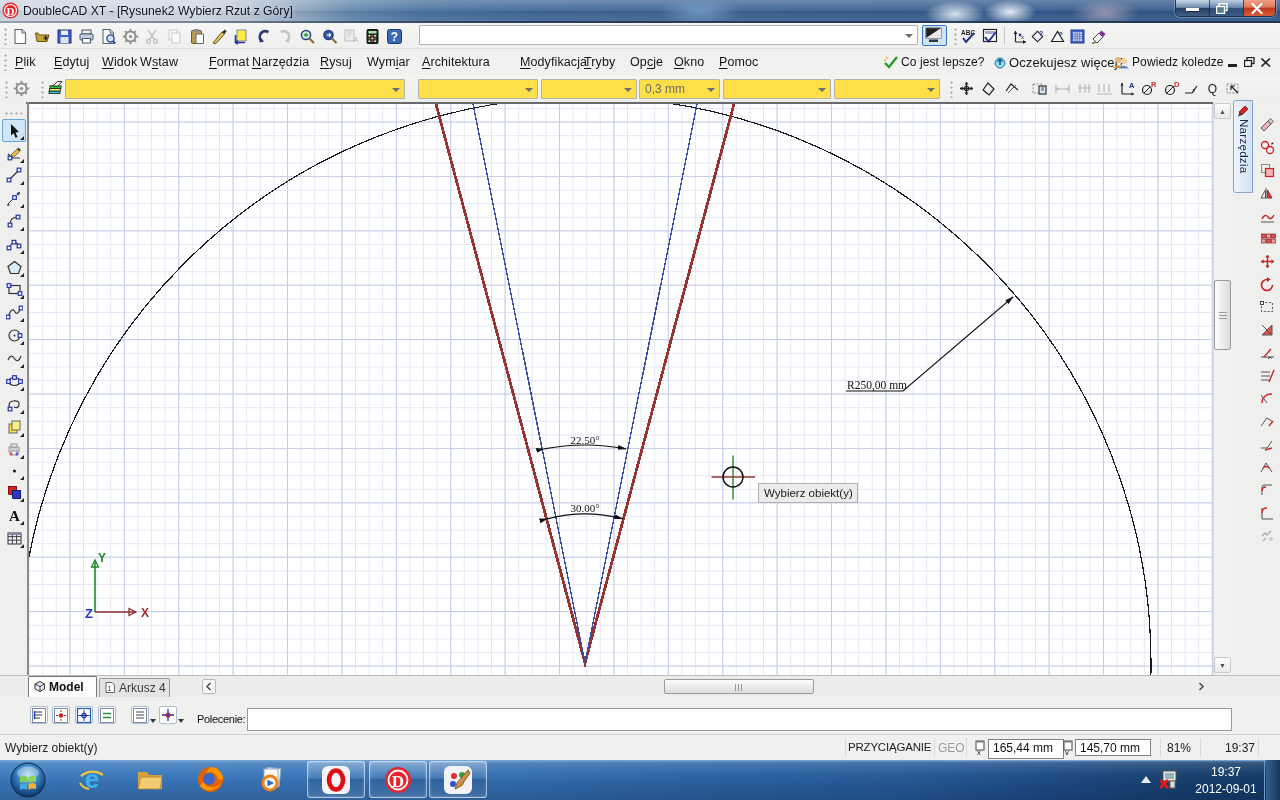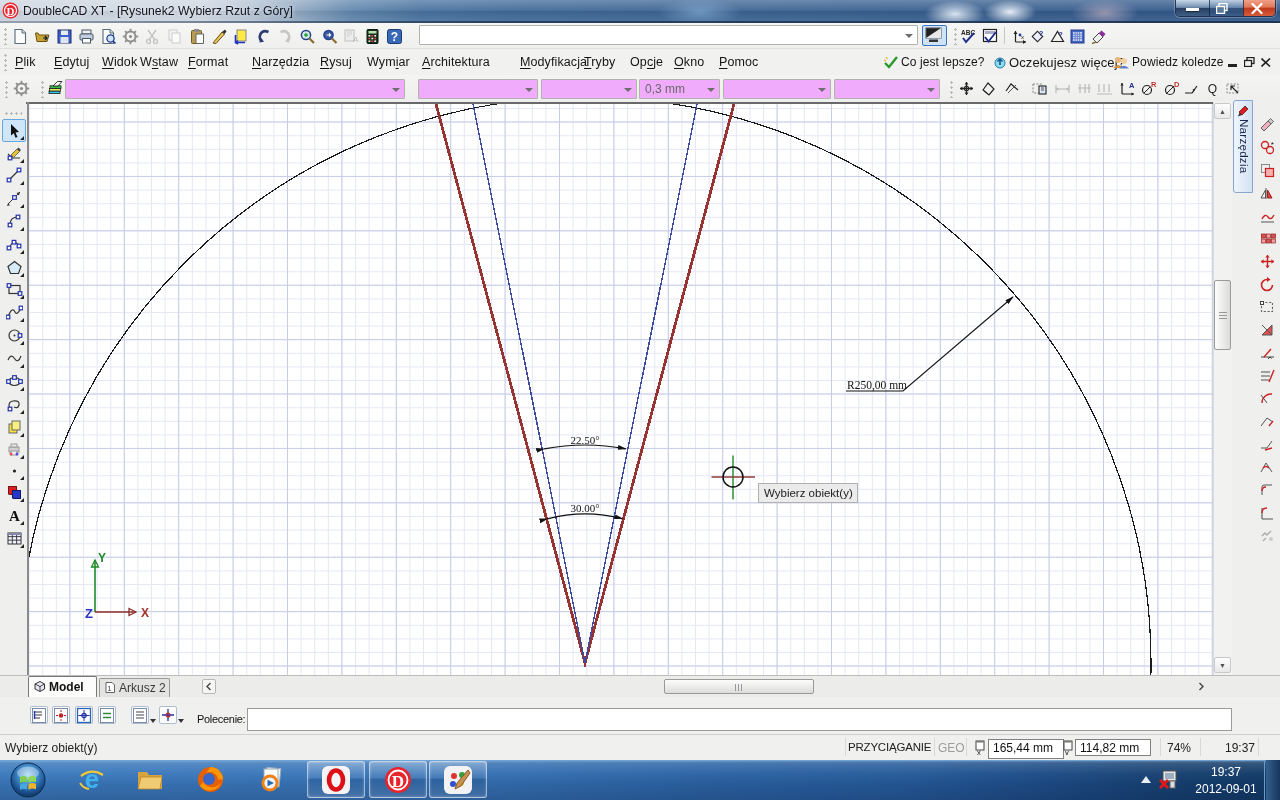--- a/index.html
+++ b/index.html
@@ -1,19 +1,19 @@
 <!DOCTYPE html>
 <html><head><meta charset="utf-8"><style>
 *{margin:0;padding:0;box-sizing:border-box}
 html,body{width:1280px;height:800px;overflow:hidden;font-family:"Liberation Sans",sans-serif}
 #root{position:relative;width:1280px;height:800px;background:#f1f1f0}
 .abs{position:absolute}
 .grip{position:absolute;width:3px;background-image:radial-gradient(circle,#b9b9b9 1px,transparent 1.2px);background-size:3px 5px;background-repeat:repeat-y}
 .vline{position:absolute;width:1px;background:#c9c9c9}
-.combo{position:absolute;height:20px;border:1px solid #b3b3ae;background:#f0abfc;border-radius:1px}
+.combo{position:absolute;height:20px;border:1px solid #b3b3ae;background:#fde047;border-radius:1px}
 .combo .ar{position:absolute;right:4px;top:8px;width:0;height:0;border-left:4px solid transparent;border-right:4px solid transparent;border-top:4px solid #6e6e6e}
 .mi{position:absolute;top:55px;font-size:12.5px;color:#151515;letter-spacing:0.1px}
 .mi u{text-decoration-thickness:1px;text-underline-offset:2px}
 </style></head><body>
 <div id="root">
 <div class="abs" style="left:0;top:0;width:1280px;height:23px;background:
 radial-gradient(ellipse 60px 20px at 700px 12px, rgba(150,190,230,0.55), transparent 70%),
 radial-gradient(ellipse 40px 18px at 955px 14px, rgba(235,242,250,0.9), transparent 75%),
 radial-gradient(ellipse 35px 16px at 1010px 12px, rgba(240,245,252,0.95), transparent 75%),
 radial-gradient(ellipse 45px 18px at 1105px 13px, rgba(230,200,210,0.55), transparent 75%),
@@ -184,21 +184,21 @@
       <path d="M3 11 L9 5 L13 9 L7 15 Z" fill="#f0f0f0" stroke="#444" stroke-width="1"></path>
       <path d="M9 5 l2.5 -2.5 L15.5 6 L13 9 Z" fill="#8a2ca0"></path>
       <path d="M2 15.5 L6 14" stroke="#8a6d2f" stroke-width="1.5"></path>
     </svg>
 <div class="abs" style="left:0;top:49px;width:1280px;height:26px;background:#f1f1f0"></div>
 <div class="grip" style="left:4px;top:53px;height:18px"></div>
 <div class="mi" style="left:15px"><u>P</u>lik</div>
 <div class="mi" style="left:54px"><u>E</u>dytuj</div>
 <div class="mi" style="left:102px"><u>W</u>idok</div>
 <div class="mi" style="left:140px">W<u>s</u>taw</div>
-<div class="mi" style="left:188px"><u>F</u>ormat</div>
+<div class="mi" style="left:209px"><u>F</u>ormat</div>
 <div class="mi" style="left:252px"><u>N</u>arzędzia</div>
 <div class="mi" style="left:320px"><u>R</u>ysuj</div>
 <div class="mi" style="left:367px">Wym<u>i</u>ar</div>
 <div class="mi" style="left:422px"><u>A</u>rchitektura</div>
 <div class="mi" style="left:520px"><u>M</u>odyfikacja</div>
 <div class="mi" style="left:584px"><u>T</u>ryby</div>
 <div class="mi" style="left:630px">Op<u>c</u>je</div>
 <div class="mi" style="left:674px"><u>O</u>kno</div>
 <div class="mi" style="left:719px"><u>P</u>omoc</div>
 <svg style="position:absolute;left:883px;top:55px;" width="16" height="14" viewBox="0 0 16 14">
@@ -577,21 +577,21 @@
 <svg style="position:absolute;left:33px;top:680px;" width="13" height="13" viewBox="0 0 13 13">
       <path d="M2 4 L7 1.5 L11.5 4 L11.5 9 L7 11.5 L2 9 Z" fill="#e8e8f4" stroke="#333" stroke-width="1"></path>
       <path d="M2 4 L7 6.5 L11.5 4 M7 6.5 V11.5" fill="none" stroke="#333" stroke-width="0.9"></path>
     </svg>
 <div class="abs" style="left:49px;top:680px;font-size:12px;font-weight:bold;color:#111">Model</div>
 <div class="abs" style="left:99px;top:678px;width:71px;height:19px;background:#e3e3e1;border:1px solid #9a9a9a;border-bottom:none;border-radius:2px 2px 0 0"></div>
 <svg style="position:absolute;left:104px;top:681px;" width="12" height="13" viewBox="0 0 12 13">
       <path d="M2 1.5 H8 L10.5 4 V11.5 H2 Z" fill="#fff" stroke="#555" stroke-width="0.9"></path>
       <text x="5.5" y="9.5" font-size="7" fill="#335" text-anchor="middle">1</text>
     </svg>
-<div class="abs" style="left:119px;top:681px;font-size:12px;color:#3a3a3a">Arkusz 2</div>
+<div class="abs" style="left:119px;top:681px;font-size:12px;color:#3a3a3a">Arkusz 4</div>
 <div class="abs" style="left:202px;top:679px;width:14px;height:15px;background:#f6f6f5;border:1px solid #b8b8b8;border-radius:2px"></div>
 <svg style="position:absolute;left:205px;top:682px;" width="8" height="9" viewBox="0 0 8 9">
       <path d="M5.5 1 L2 4.5 L5.5 8" fill="none" stroke="#444" stroke-width="1.4"></path>
     </svg>
 <div class="abs" style="left:664px;top:679px;width:150px;height:15px;background:linear-gradient(180deg,#fdfdfd,#dcdcda);border:1px solid #9a9a98;border-radius:2px">
 <div class="abs" style="left:70px;top:4px;width:1px;height:7px;background:#999"></div>
 <div class="abs" style="left:73px;top:4px;width:1px;height:7px;background:#999"></div>
 <div class="abs" style="left:76px;top:4px;width:1px;height:7px;background:#999"></div>
     </div>
 <svg style="position:absolute;left:1197px;top:682px;" width="8" height="9" viewBox="0 0 8 9">
@@ -646,22 +646,22 @@
       <rect x="2" y="1" width="8" height="9" fill="#fff" stroke="#444"></rect>
       <path d="M4 1 v2 M6 1 v2 M8 1 v2" stroke="#444" stroke-width="0.8"></path>
       <text x="3" y="14.5" font-size="7.5" fill="#111">x</text>
     </svg>
 <div class="abs" style="left:988px;top:739px;width:76px;height:20px;background:#fff;border:1px solid #808080;font-size:12px;color:#111;padding:1px 0 0 4px">165,44 mm</div>
 <svg style="position:absolute;left:1062px;top:740px;" width="13" height="15" viewBox="0 0 13 15">
       <rect x="2" y="1" width="8" height="9" fill="#fff" stroke="#444"></rect>
       <path d="M4 1 v2 M6 1 v2 M8 1 v2" stroke="#444" stroke-width="0.8"></path>
       <text x="3" y="14.5" font-size="7.5" fill="#111">y</text>
     </svg>
-<div class="abs" style="left:1075px;top:739px;width:76px;height:17px;background:#fff;border:1px solid #808080;font-size:12px;color:#111;padding:1px 0 0 4px">114,82 mm</div>
-<div class="abs" style="left:1167px;top:741px;font-size:12px;color:#222">74%</div>
+<div class="abs" style="left:1075px;top:739px;width:76px;height:17px;background:#fff;border:1px solid #808080;font-size:12px;color:#111;padding:1px 0 0 4px">145,70 mm</div>
+<div class="abs" style="left:1167px;top:741px;font-size:12px;color:#222">81%</div>
 <div class="abs" style="left:1225px;top:741px;font-size:12px;color:#222">19:37</div>
 <div class="vline" style="left:1160px;top:738px;height:18px;background:#d8d8d6"></div>
 <div class="vline" style="left:1200px;top:738px;height:18px;background:#d8d8d6"></div>
 <div class="vline" style="left:1258px;top:738px;height:18px;background:#d8d8d6"></div>
 <div class="abs" style="left:0;top:760px;width:1280px;height:40px;background:
 linear-gradient(180deg, rgba(255,255,255,0.40) 0px, rgba(255,255,255,0.14) 3px, rgba(255,255,255,0.02) 14px, rgba(10,25,60,0.10) 24px, rgba(10,20,50,0.22) 40px),
 linear-gradient(90deg,#3c7abd 0px,#3a77ba 300px,#3570b2 500px,#2c64a5 700px,#265b9a 900px,#1d4c86 1050px,#16406f 1180px,#123a66 1280px)">
 <div class="abs" style="left:0;top:0;width:1280px;height:1px;background:#6da4d8"></div>
 </div>
 <svg style="position:absolute;left:9px;top:761px;" width="38" height="38" viewBox="0 0 38 38">

